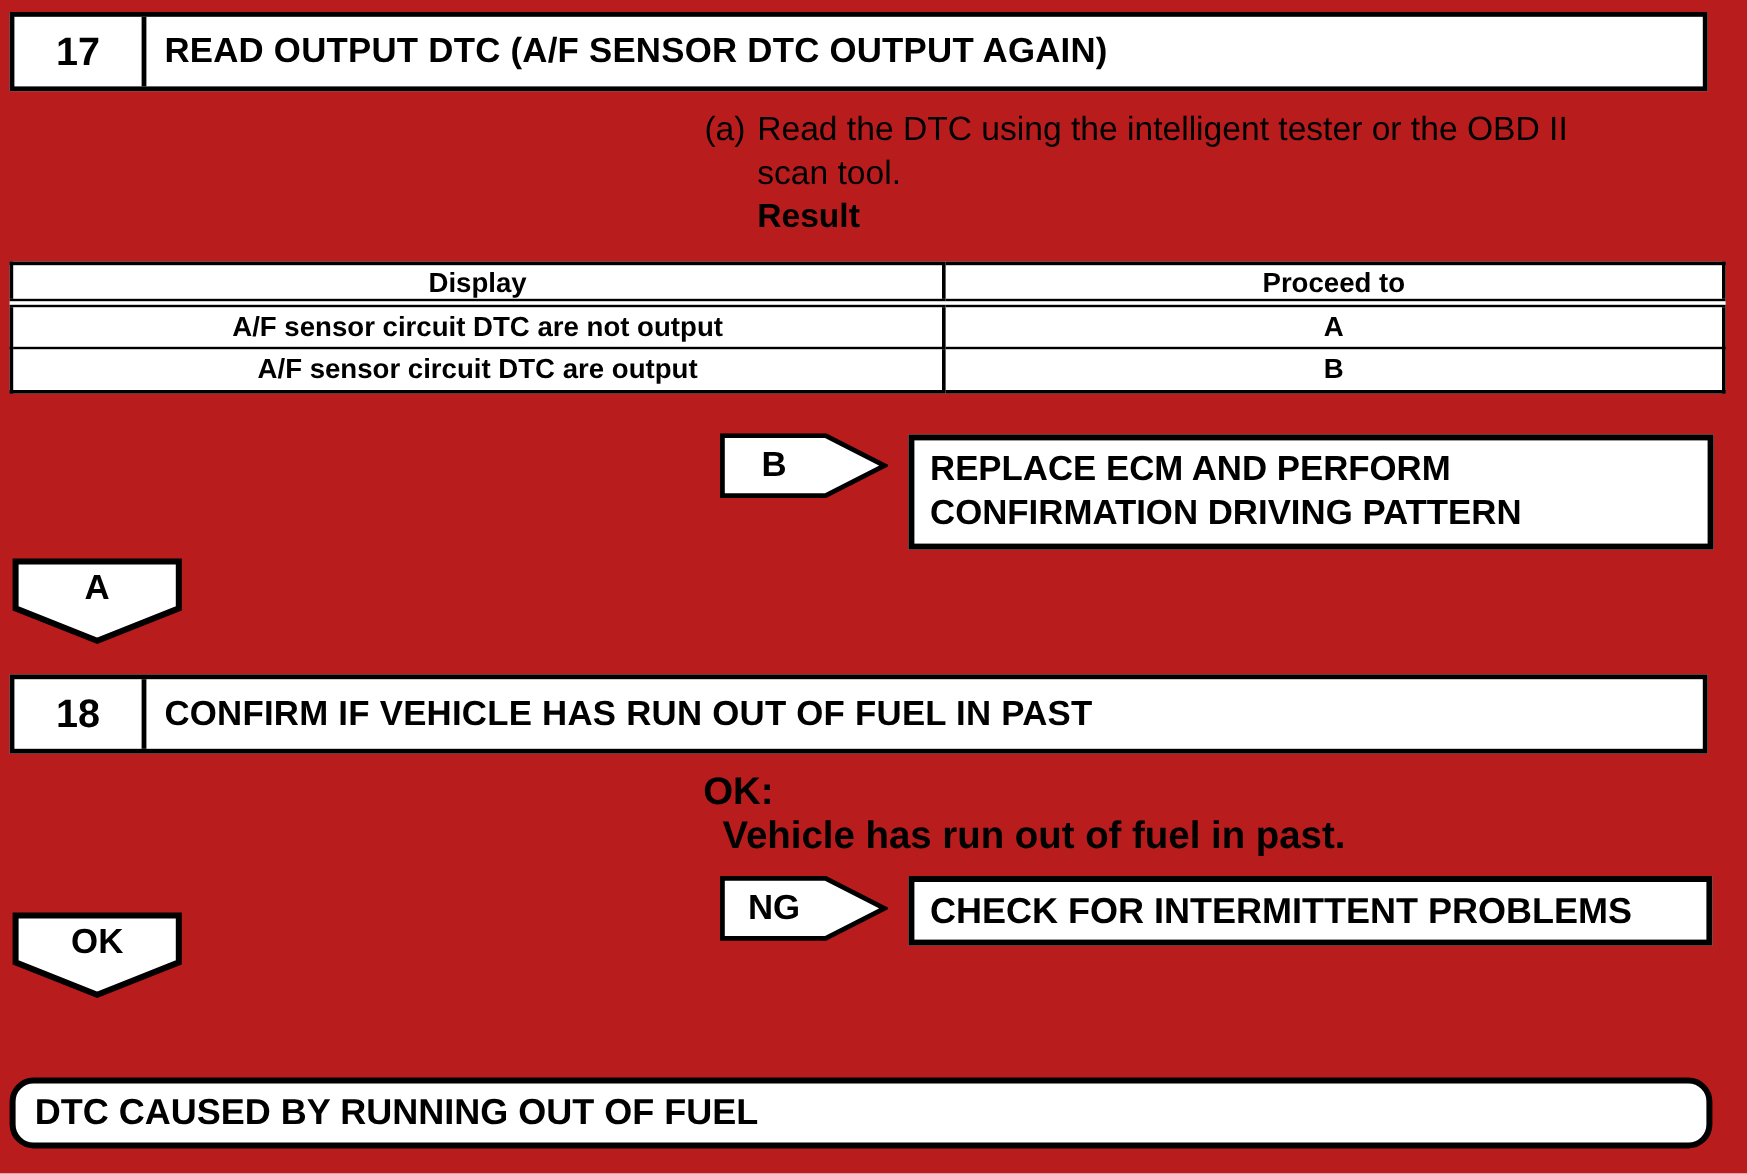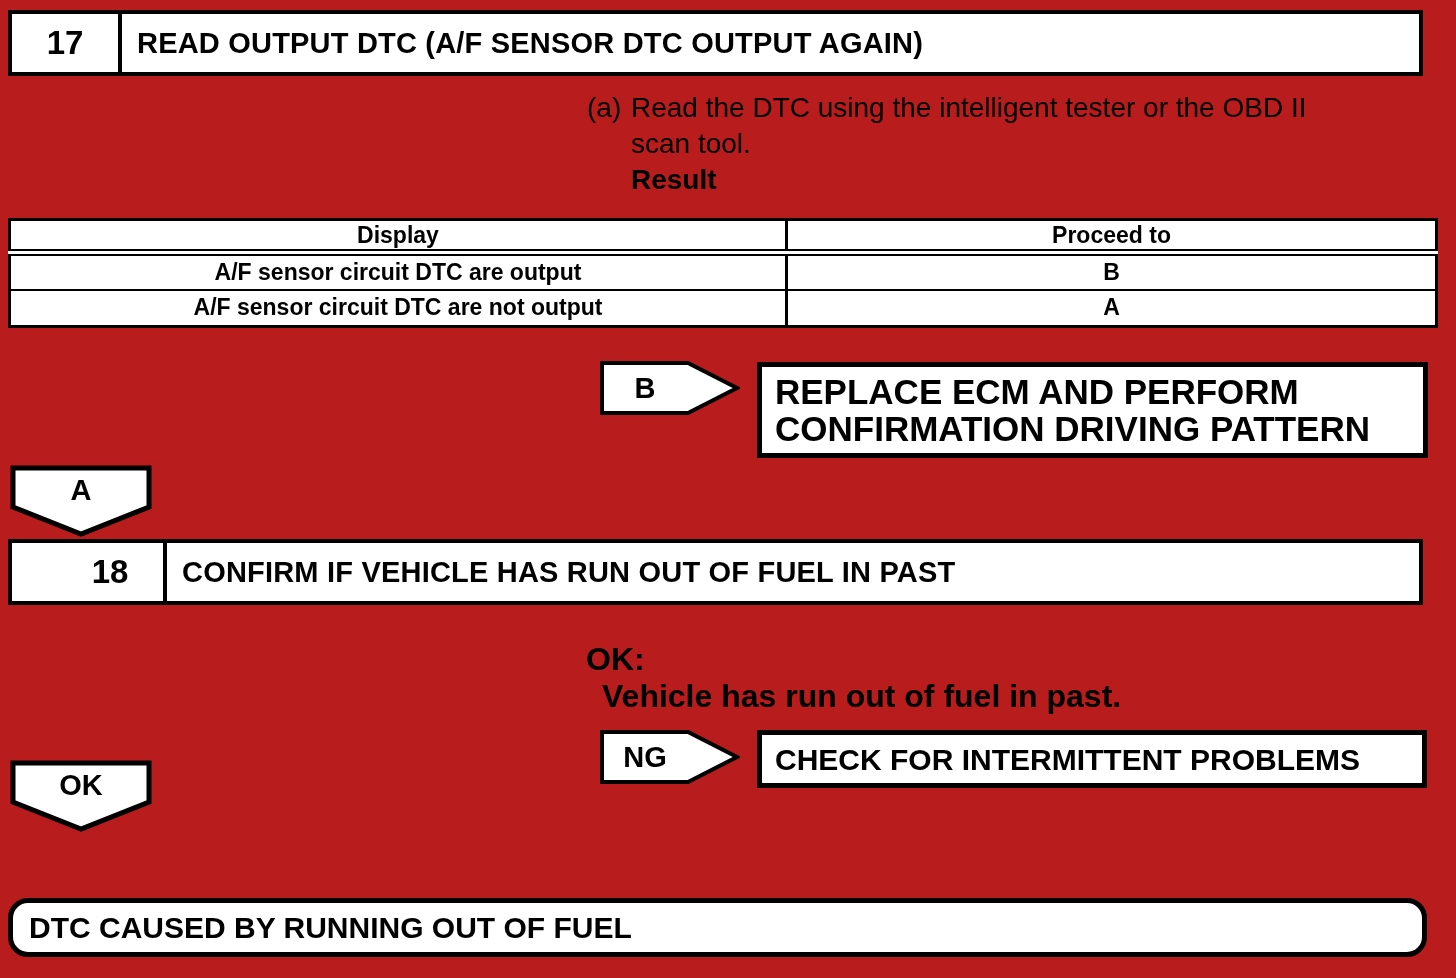--- a/index.html
+++ b/index.html
@@ -124,21 +124,21 @@
   .action-box {
     position: absolute;
     border: 5px solid #000;
     box-sizing: border-box;
     background: #fff;
     display: flex;
     flex-direction: column;
     justify-content: center;
     padding-left: 13px;
     font-weight: bold;
-    font-size: 35px;
+    font-size: 29px;
     line-height: 37px;
     white-space: nowrap;
   }
   #replace-ecm-box { left: 757px; top: 362px; width: 671px; height: 96px; }
   #check-intermittent-box { left: 757px; top: 730px; width: 670px; height: 58px; font-size: 30px; }
   #conclusion-box { left: 8px; top: 898px; width: 1419px; height: 59px; font-size: 30px; padding-left: 16px; border-radius: 20px; }
   
   .ok-criteria {
     position: absolute;
     left: 586px;
@@ -174,27 +174,27 @@
         <col>
       </colgroup>
     <thead>
       <tr>
         <th class="col-display">Display</th>
         <th class="col-proceed">Proceed to</th>
       </tr>
     </thead>
     <tbody>
       <tr>
+        <td class="col-display">A/F sensor circuit DTC are not output</td>
+        <td class="col-proceed">A</td>
+      </tr>
+      <tr>
         <td class="col-display">A/F sensor circuit DTC are output</td>
         <td class="col-proceed">B</td>
       </tr>
-      <tr>
-        <td class="col-display">A/F sensor circuit DTC are not output</td>
-        <td class="col-proceed">A</td>
-      </tr>
     </tbody>
   </table>
 
   <div class="branch-arrow" style="left:600px; top:361px;">
     <svg width="140" height="56" viewBox="0 0 140 56">
       <polygon points="2,2 88,2 137,27 88,52 2,52" fill="#ffffff" stroke="#000000" stroke-width="4"></polygon>
     </svg>
     <div class="arrow-label">B</div>
   </div>
 
@@ -203,21 +203,21 @@
     <div>CONFIRMATION DRIVING PATTERN</div>
   </div>
 
   <div class="down-connector" style="top:465px;">
     <svg width="142" height="72" viewBox="0 0 142 72">
       <polygon points="3,3 139,3 139,42 71,69 3,42" fill="#ffffff" stroke="#000000" stroke-width="5"></polygon>
     </svg>
     <div class="connector-label">A</div>
   </div>
 
-  <div class="step-header" style="top:539px;padding-left:45px;">
+  <div class="step-header" style="top:562px;">
     <div class="step-number-cell">18</div>
     <div class="step-title-cell">CONFIRM IF VEHICLE HAS RUN OUT OF FUEL IN PAST</div>
   </div>
 
   <div class="ok-criteria">
     <div>OK:</div>
     <div class="criteria-text">Vehicle has run out of fuel in past.</div>
   </div>
 
   <div class="branch-arrow" style="left:600px; top:730px;">

